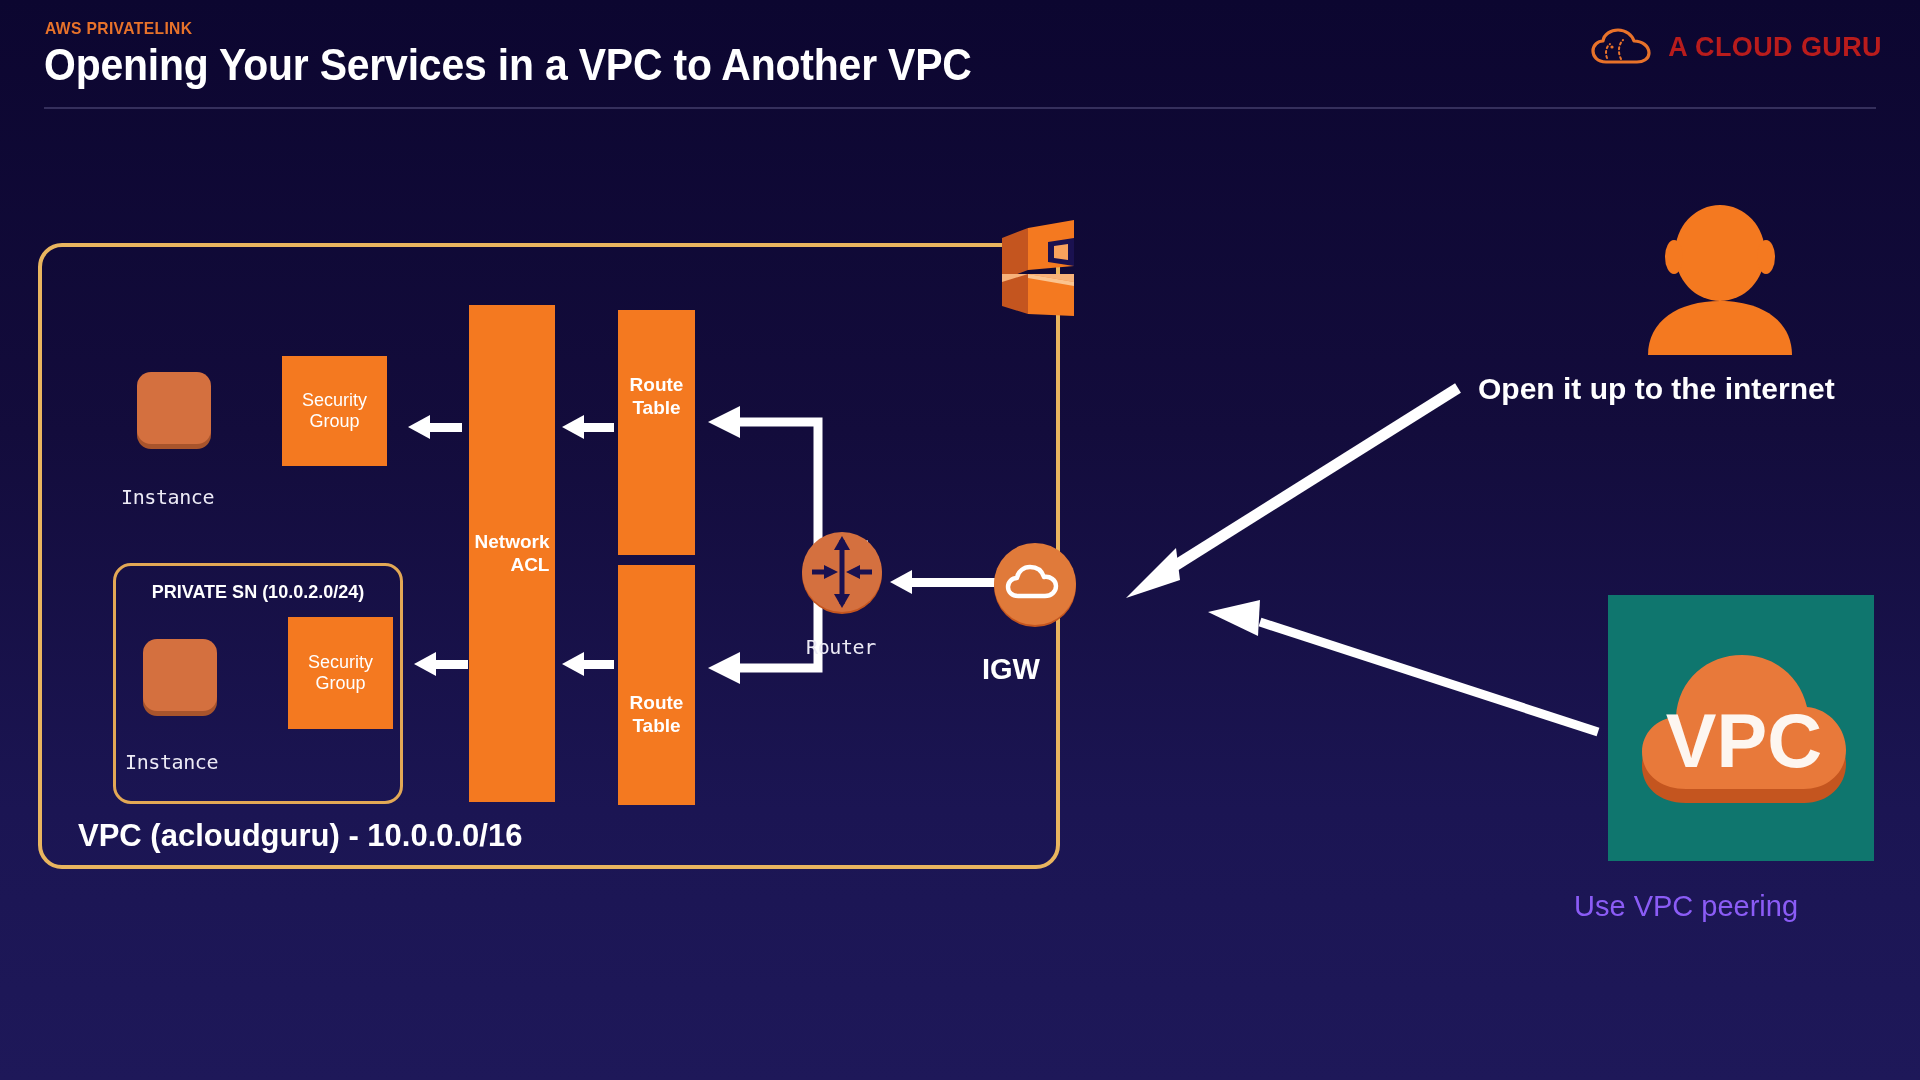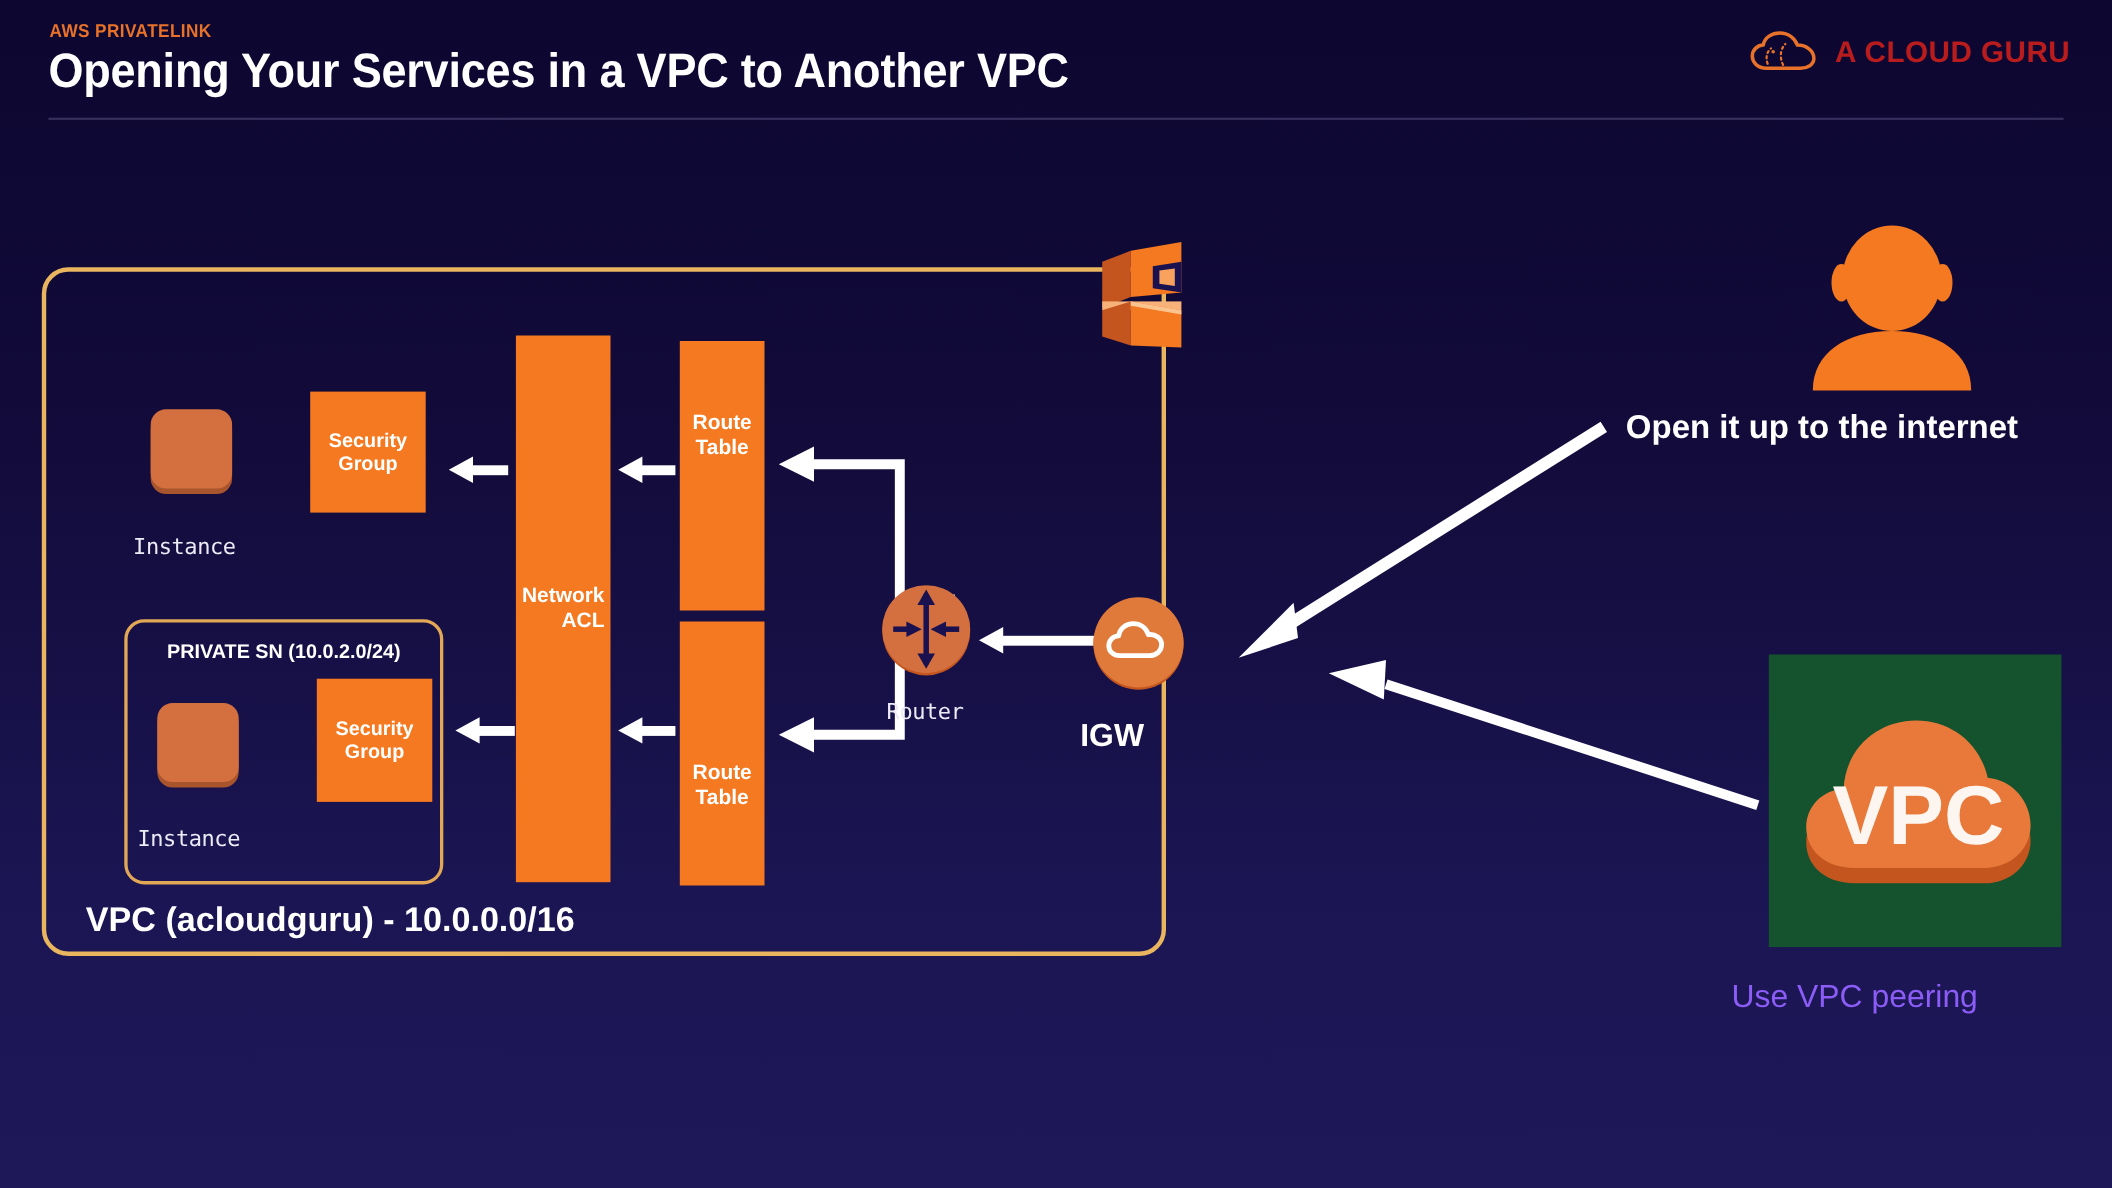--- a/index.html
+++ b/index.html
@@ -62,21 +62,21 @@
     position:absolute; width:74px; height:72px; border-radius:14px;
     background:#d4703f; box-shadow:0 5px 0 #a8542c;
   }
   .instance-label {
     position:absolute; font-family:"DejaVu Sans Mono", monospace;
     font-size:20px; color:#eceaf5; letter-spacing:-.4px;
   }
   .sec-group {
     position:absolute; background:#f47920;
     display:flex; align-items:center; justify-content:center;
-    text-align:center; font-size:18px; font-weight:bold; line-height:1.18;
+    text-align:center; font-size:18px; font-weight:normal; line-height:1.18;
     color:#fff;
   }
 
   #inst-pub   { left:137px; top:372px; }
   #inst-pub-l { left:121px; top:485px; }
   #sg-pub     { left:282px; top:356px; width:105px; height:110px; }
 
   #inst-priv   { left:143px; top:639px; }
   #inst-priv-l { left:125px; top:750px; }
   #sg-priv     { left:288px; top:617px; width:105px; height:112px; }
@@ -122,21 +122,21 @@
   #internet-text {
     position:absolute; left:1478px; top:372px;
     font-size:30px; font-weight:bold; color:#fff; white-space:nowrap;
   }
   #peering-text {
     position:absolute; left:1574px; top:890px;
     font-size:29px; font-weight:normal; color:#8b5cf6; white-space:nowrap;
   }
   #vpc-tile {
     position:absolute; left:1608px; top:595px; width:266px; height:266px;
-    background:#14532d;
+    background:#0f766e;
   }
   svg { display:block; overflow:visible; }
 </style>
 </head>
 <body>
 
 <div id="header">
   <div id="eyebrow">AWS PRIVATELINK</div>
   <div id="title">Opening Your Services in a VPC to Another VPC</div>
   <div id="title-rule"></div>

